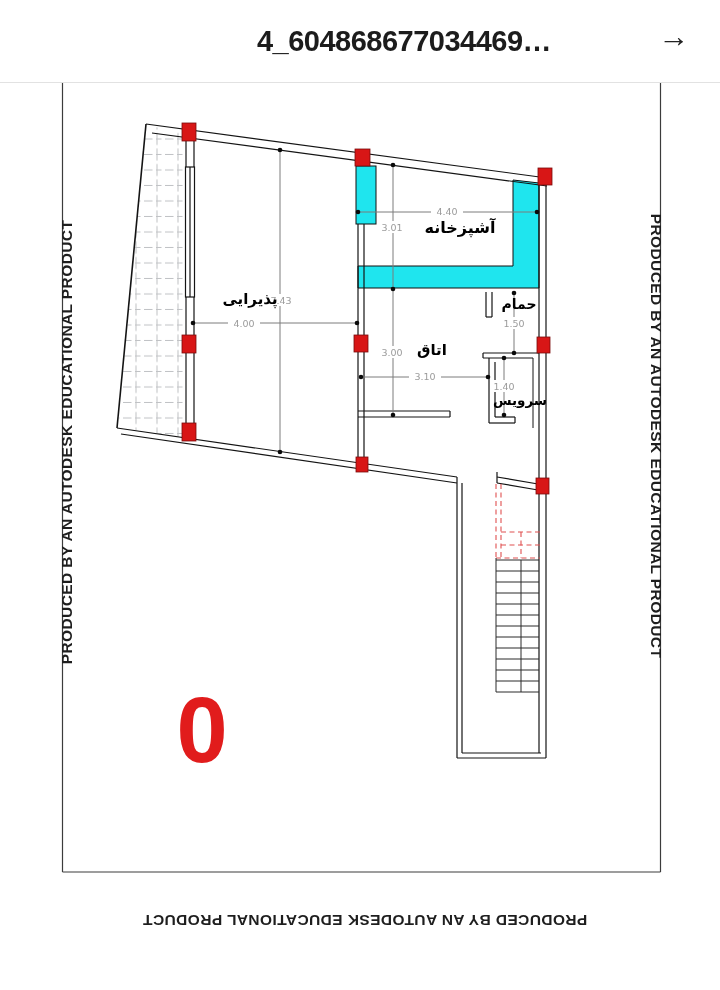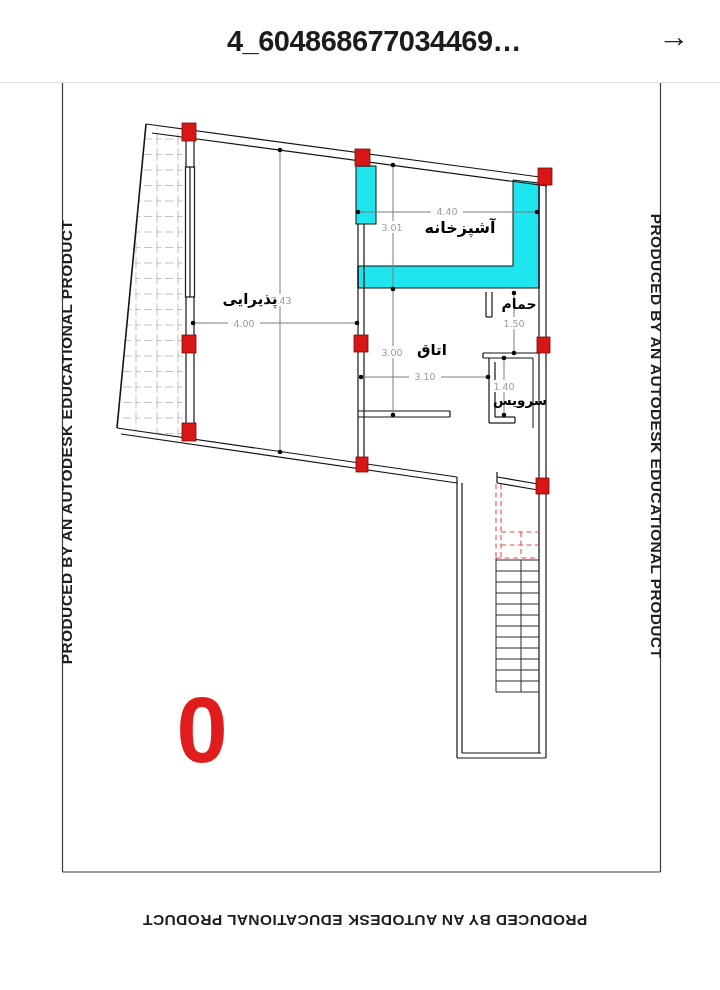--- a/index.html
+++ b/index.html
@@ -1,21 +1,21 @@
 <!DOCTYPE html>
 <html><head>
 <meta charset="utf-8">
 <style>
   html,body{margin:0;padding:0;background:#ffffff;}
   #screen{position:relative;width:720px;height:990px;background:#ffffff;overflow:hidden;
           font-family:"Liberation Sans",sans-serif;}
   
   #header{position:absolute;top:0;left:0;width:720px;height:82px;background:#ffffff;
           border-bottom:1px solid #e2e2e2;z-index:5;}
-  #header .title{position:absolute;left:374px;top:41px;transform:translate(-50%,-50%);
+  #header .title{position:absolute;left:404px;top:41px;transform:translate(-50%,-50%);
           font-size:29px;font-weight:bold;color:#1c1c1c;letter-spacing:-0.5px;white-space:nowrap;}
   #header .fwd{position:absolute;right:22px;top:37px;transform:translateY(-50%);
           width:48px;height:48px;border:none;background:transparent;cursor:pointer;
           font-size:31px;font-weight:600;color:#222;line-height:48px;text-align:center;padding:0;}
   
   #canvas{position:absolute;top:0;left:0;z-index:1;}
   text{user-select:none;}
   .roomlbl{font-family:"DejaVu Sans",sans-serif;font-weight:bold;fill:#000000;}
   .dimtxt{font-family:"DejaVu Sans",sans-serif;fill:#9b9b9b;}
   .wm{font-family:"Liberation Sans",sans-serif;font-weight:bold;fill:#1e1e1e;letter-spacing:0.4px;}

